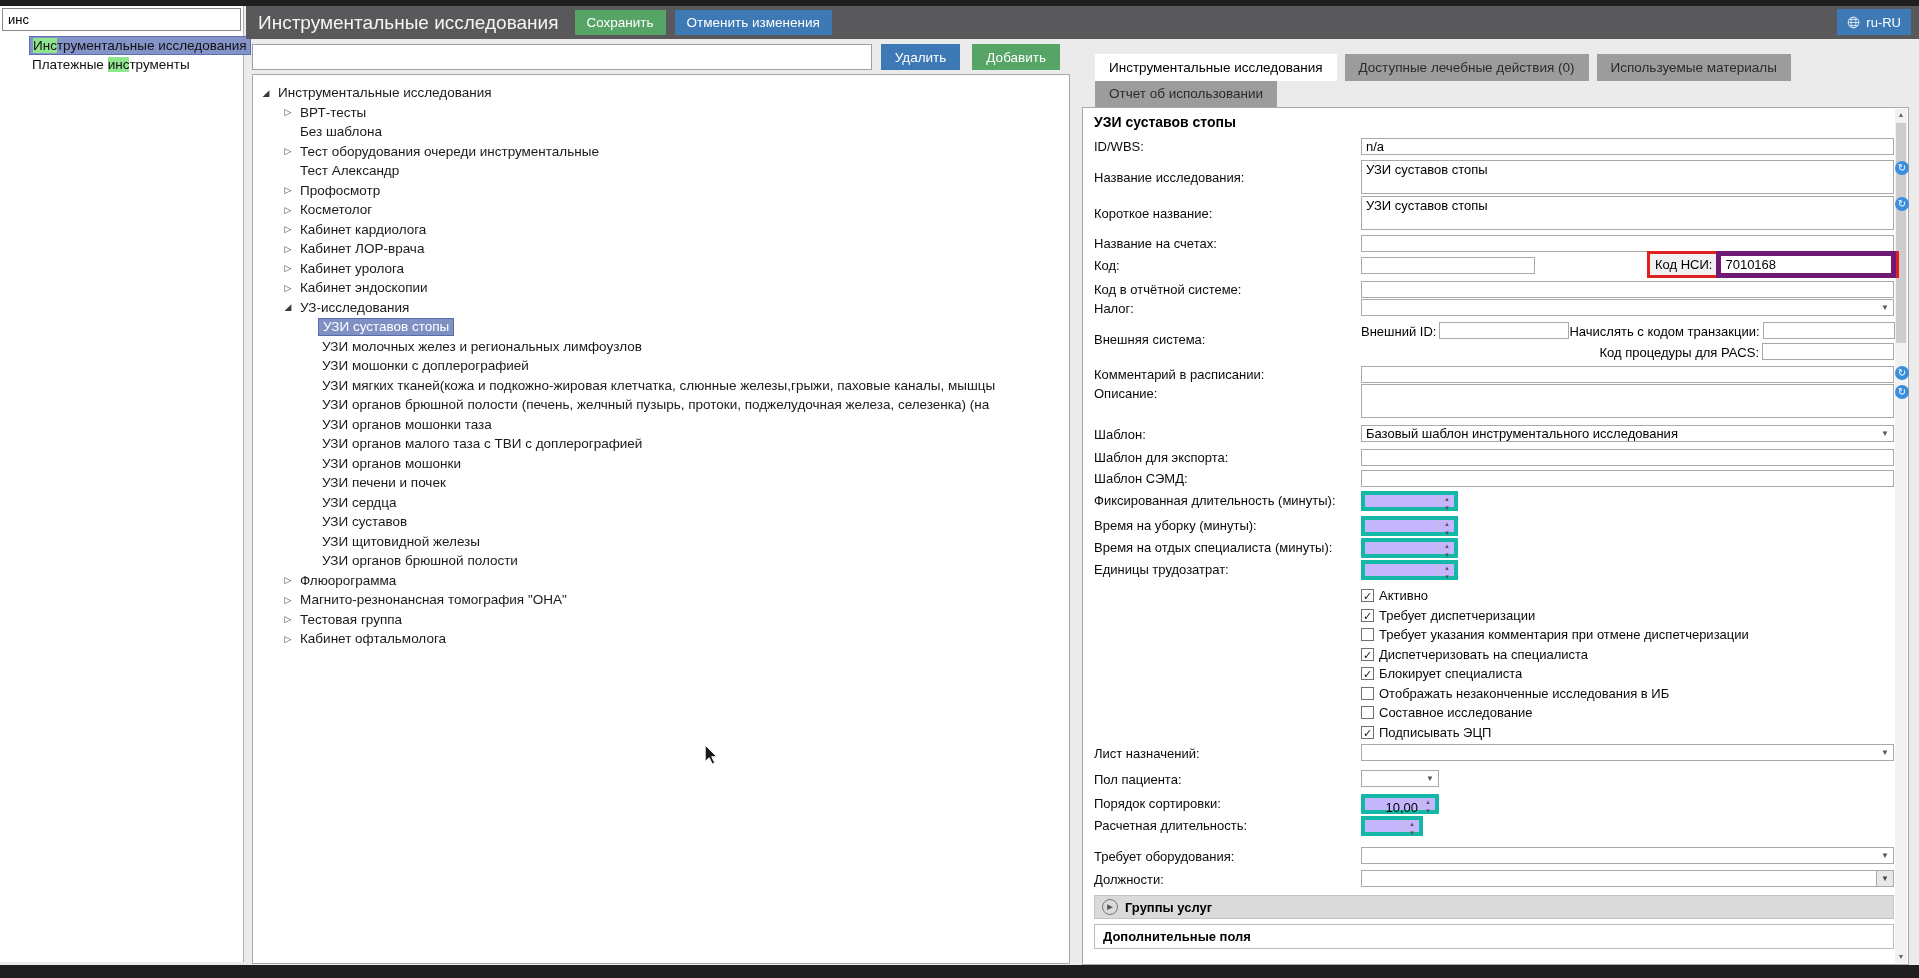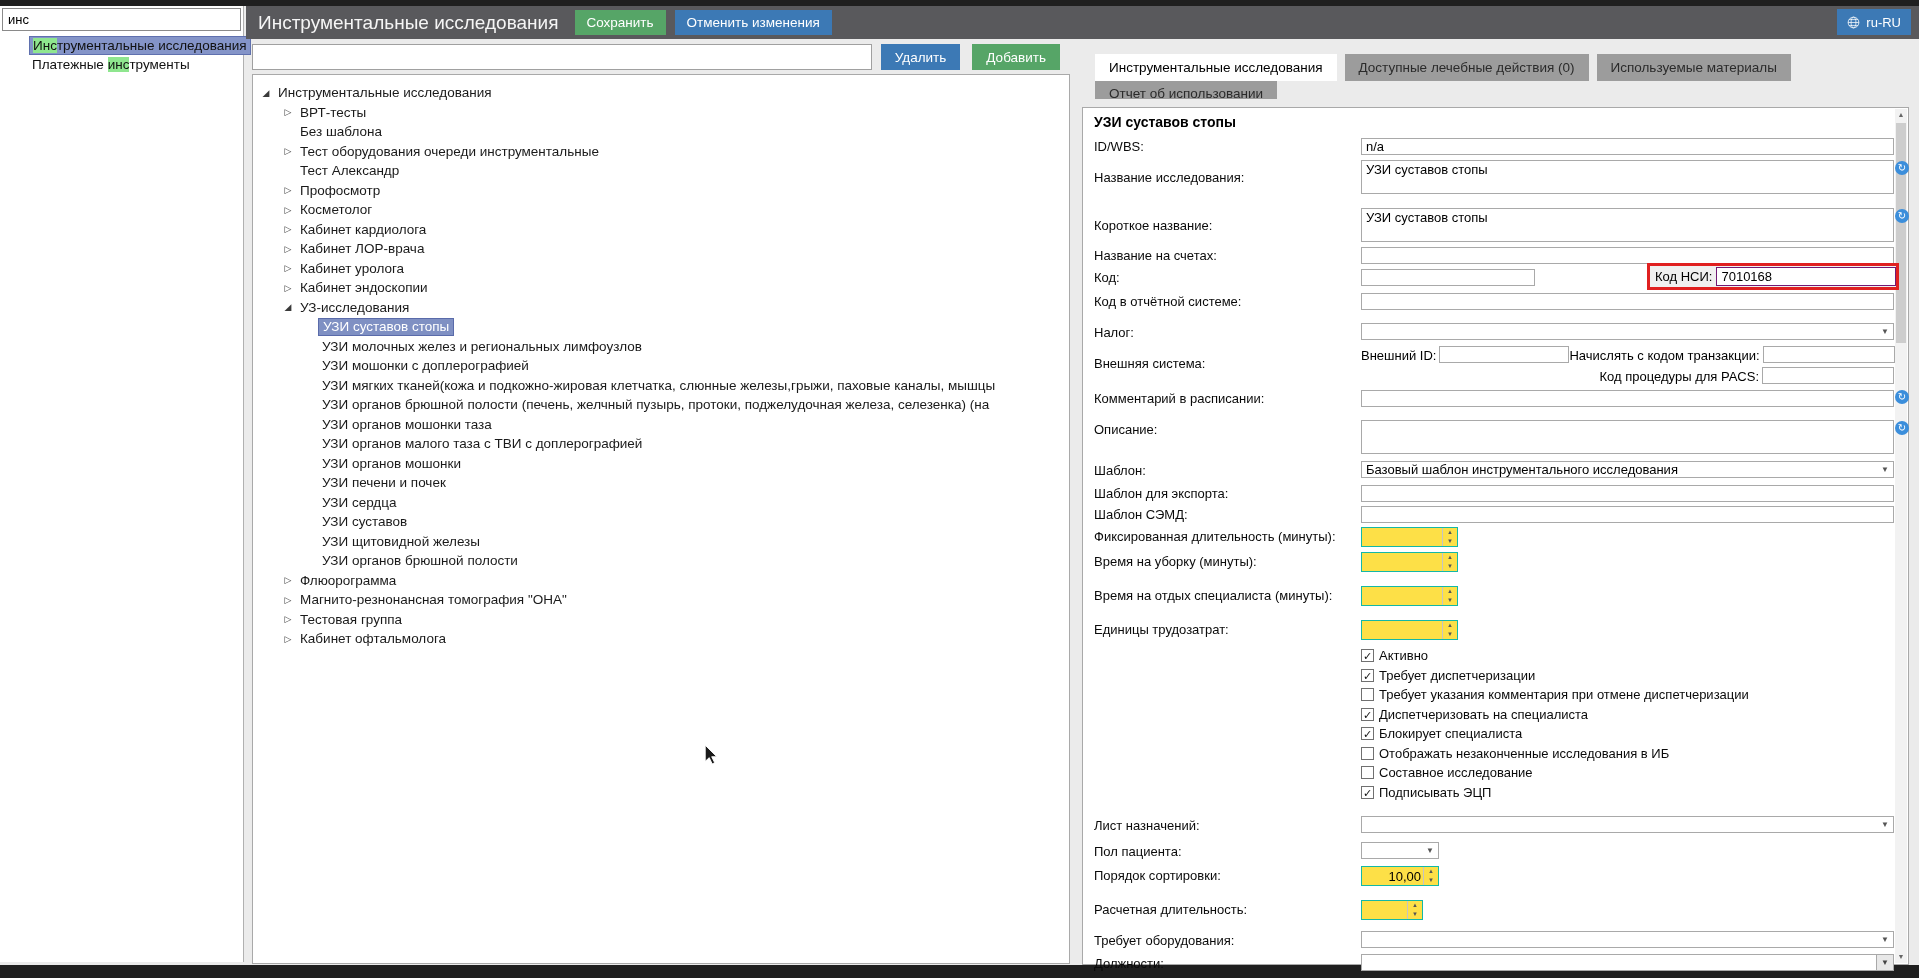--- a/index.html
+++ b/index.html
@@ -44,68 +44,68 @@
   .lv0{padding-left:5px}.lv1{padding-left:27px}.lv2{padding-left:49px}
   .tlabel{padding:0 4px}
   .tlabel.tsel{background:#7f90c3;border:1px solid #5a6baa;color:#fff;line-height:16px}
 
   
   .tabs1{position:absolute;left:1095px;top:54px;display:flex;gap:8px}
   .tabs2{position:absolute;left:1095px;top:81px;display:flex}
   .tab{height:27px;line-height:27px;padding:0 14px;background:#9c9c9c;color:#2b2b2b;
        font-size:13.5px;white-space:nowrap;cursor:pointer}
   .tab.active{background:#fff;color:#000}
-  .tabs2 .tab{height:18px;line-height:26px}
+  .tabs2 .tab{height:26px;line-height:26px}
 
   
   .content{position:absolute;left:1082px;top:107px;width:827px;height:858px;background:#fff;
            border:1px solid #a9a9a9;box-sizing:border-box}
   .form{position:absolute;left:11px;top:6px;width:800px}
   .form-title{font-size:14px;font-weight:bold;height:16px}
   .frow{display:flex;position:relative;width:800px}
   .flabel{width:267px;flex:none;font-size:13px;color:#0a0a0a;padding-top:2px;white-space:nowrap}
   .fctrl{width:533px;flex:none;position:relative}
   .ti{width:100%;height:17px;border:1px solid #a9a9a9;box-sizing:border-box;font-size:13px;
       padding:0 4px;font-family:inherit;background:#fff}
   .ta{width:100%;height:34px;border:1px solid #a9a9a9;box-sizing:border-box;font-size:13px;
       padding:1px 4px;resize:none;font-family:inherit;background:#fff}
   .drop{height:17px;border:1px solid #a9a9a9;background:#fff;box-sizing:border-box;
         font-size:13px;padding:0 16px 0 4px;position:relative;line-height:15px;
         white-space:nowrap;overflow:hidden}
   .caret{position:absolute;right:4px;top:4px;font-size:8px;color:#555;line-height:8px}
   .caret-btn{position:absolute;right:0;top:0;width:16px;height:15px;border-left:1px solid #a9a9a9;
              background:#e8e8e8;text-align:center;font-size:8px;line-height:15px;color:#444}
-  .spin{display:flex;height:20px;border:1px solid #14b8a6;background:#fde047;box-sizing:border-box}
+  .spin{display:flex;height:20px;border:4px solid #14b8a6;background:#c4b5fd;box-sizing:border-box}
   .spin-val{flex:1;font-size:13px;text-align:right;padding:2px 2px 0 0}
   .spin-btns{width:14px;border-left:1px solid #c4c4c4;display:flex;flex-direction:column}
   .spin-btns i{flex:1;font-style:normal;font-size:6px;line-height:9px;text-align:center;color:#555}
   .blue-ico{position:absolute;right:-15px;top:1px;width:14px;height:14px;border-radius:50%;
             background:#3b8edb;color:#fff;font-size:10px;line-height:14px;text-align:center;z-index:5}
   .nsi-box{position:absolute;left:286px;top:-5px;width:252px;height:27px;border:3px solid #e02020;
            display:flex;align-items:center;background:#f0f0f0;box-sizing:border-box;z-index:4}
   .nsi-label{font-size:13px;padding:0 4px 0 5px;white-space:nowrap}
-  .nsi-input{flex:1;height:17px;border:1px solid #701a75;font-size:13px;padding:0 4px;
+  .nsi-input{flex:1;height:17px;border:5px solid #701a75;font-size:13px;padding:0 4px;
              margin-right:0;font-family:inherit;min-width:0}
   .ext-label{font-size:13px;padding-top:2px;white-space:nowrap}
   .cbrow{height:19.5px;display:flex;align-items:center}
   .cbox{width:13px;height:13px;border:1px solid #707070;background:#fff;font-size:11px;line-height:12px;
         text-align:center;margin-right:5px;flex:none;color:#111;box-sizing:border-box}
   .cblabel{font-size:13px;color:#0a0a0a;white-space:nowrap}
   .sec-groups{height:24px;background:#dadada;border:1px solid #c3c3c3;display:flex;align-items:center;
               font-weight:bold;font-size:13px;box-sizing:border-box;width:800px}
   .circ{width:14px;height:14px;border:1px solid #777;border-radius:50%;font-size:7px;line-height:14px;
         text-align:center;margin:0 7px;color:#555;flex:none}
   .sec-extra{height:25px;background:#fff;border:1px solid #bbb;display:flex;align-items:center;
              font-weight:bold;font-size:13px;box-sizing:border-box;width:800px;padding-left:8px}
 
   .scrollbar{position:absolute;right:1px;top:1px;width:12px;height:854px;background:#f2f2f2}
   .sb-arrow{position:absolute;left:0;width:12px;height:12px;font-size:7px;color:#666;text-align:center;line-height:12px}
   .sb-thumb{position:absolute;left:1px;top:14px;width:10px;height:220px;background:#cdcdcd}
 
-  .mt3{margin-top:14px}.mt4{margin-top:4px}.mt5{margin-top:5px}.mt6{margin-top:6px}
+  .mt3{margin-top:2px}.mt4{margin-top:4px}.mt5{margin-top:5px}.mt6{margin-top:6px}
   .mt7{margin-top:7px}.mt8{margin-top:8px}.mt9{margin-top:9px}.mt11{margin-top:11px}
   .h17{height:17px}.h18{height:18px}.h20{height:20px}.h34{height:34px}
 
   .cursor{position:absolute;left:703px;top:744px;z-index:99}
 </style>
 </head>
 <body>
 
 <div class="top-strip"></div>
 <div class="bottom-strip"></div>

